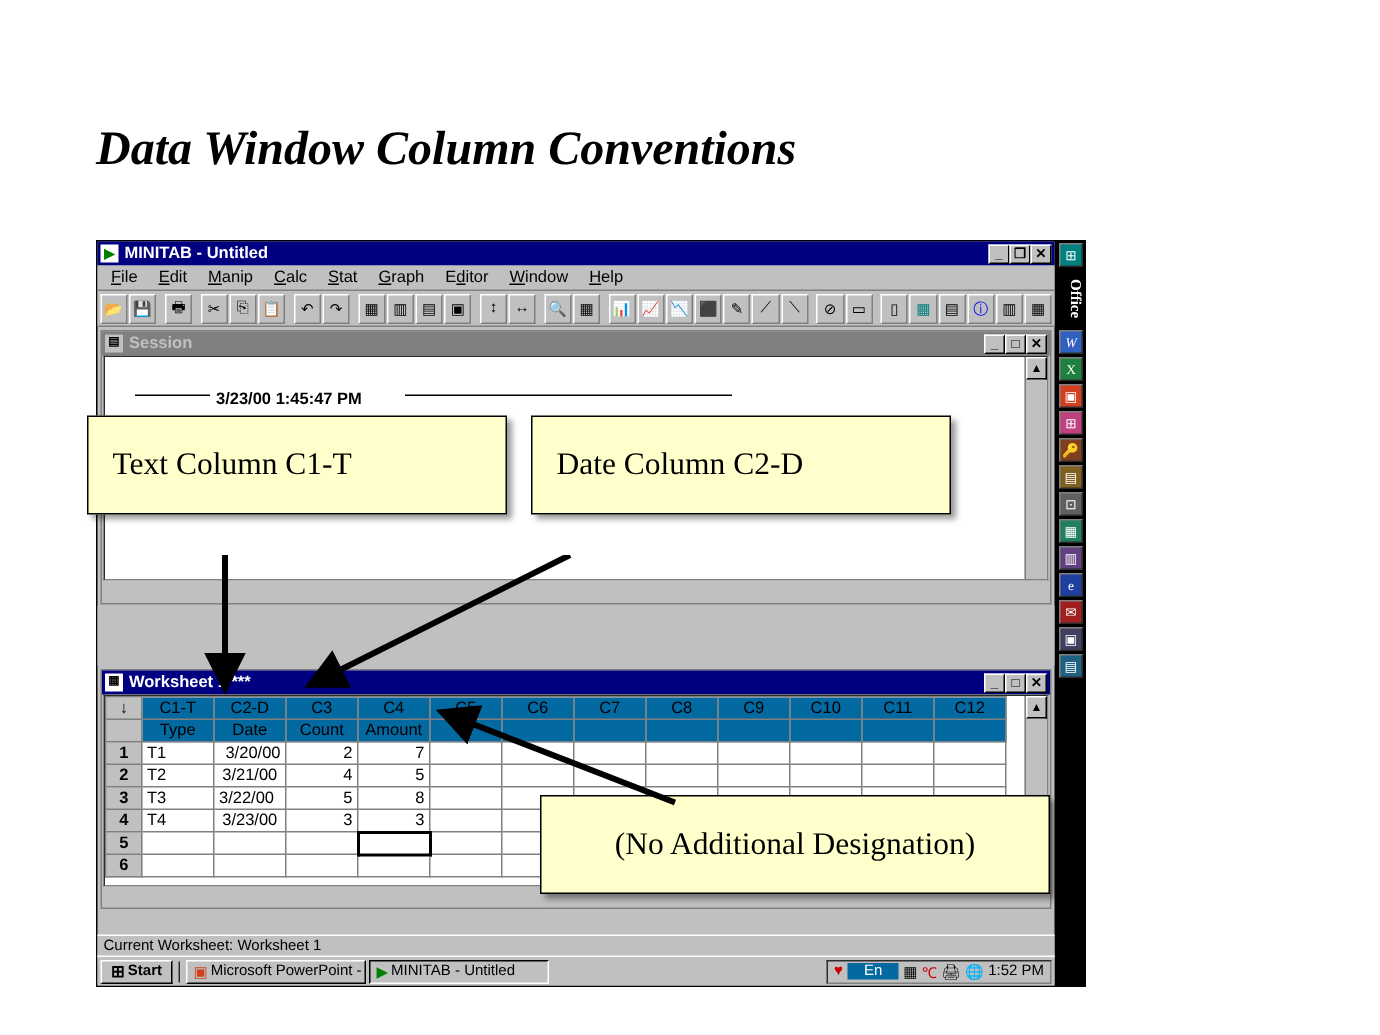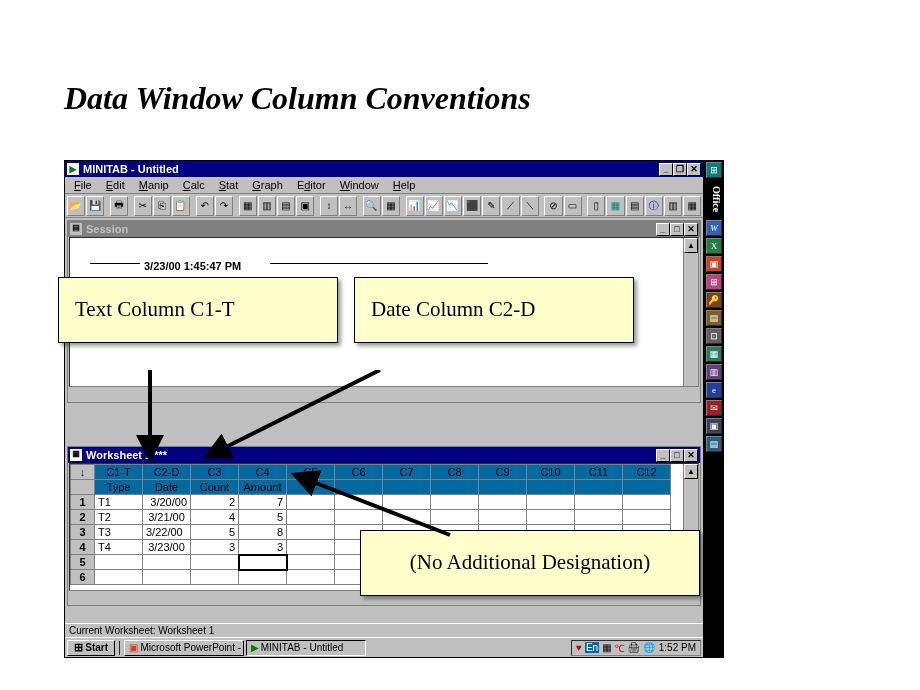--- a/index.html
+++ b/index.html
@@ -297,21 +297,21 @@
     <div class="task-btn">
       <span style="color:#d04020">▣</span>
       <span>Microsoft PowerPoint - [6-1...</span>
     </div>
     <div class="task-btn active">
       <span style="color:#008000">▶</span>
       <span>MINITAB - Untitled</span>
     </div>
     <div class="tray">
       <span style="color:#c00">♥</span>
-      <span style="background:#0369a1;color:#fff;padding:0 1px">En</span>
+      <span style="background:#0369a1;color:#fff;padding:0 11px">En</span>
       <span>▦</span>
       <span style="color:#c00">℃</span>
       <span>🖨</span>
       <span style="color:#080">🌐</span>
       <span>1:52 PM</span>
     </div>
   </div>
 
 </div>
 

